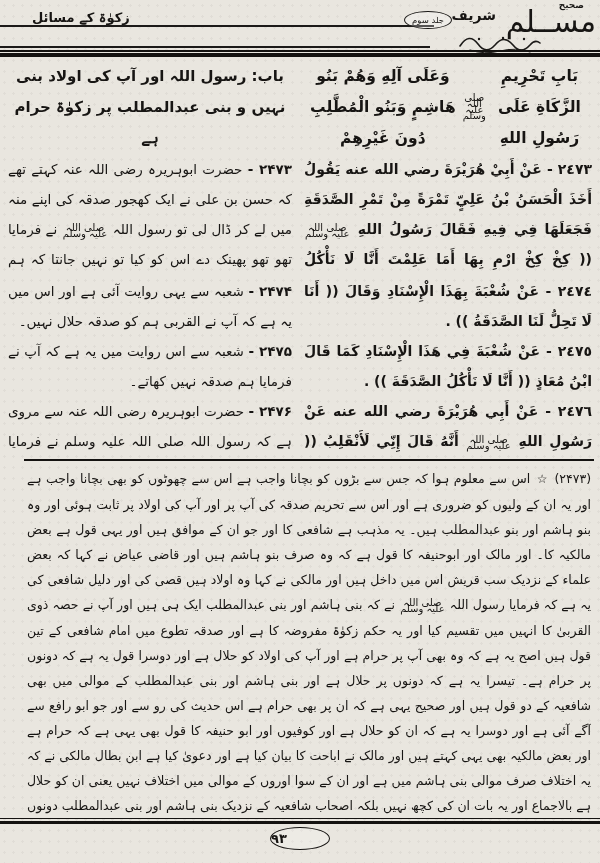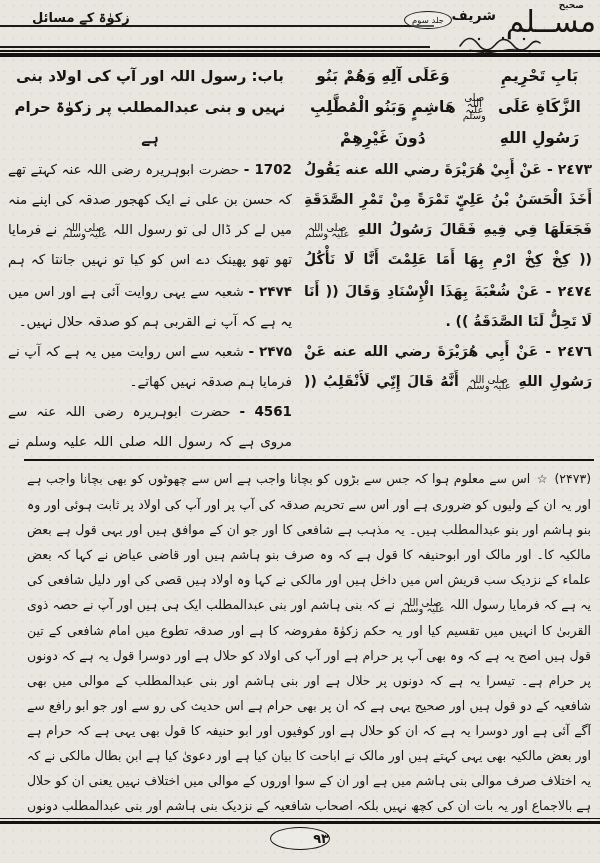--- a/index.html
+++ b/index.html
@@ -41,21 +41,21 @@
   .fn-divider{position:absolute;top:459px;right:6px;width:570px;height:1.8px;background:#141210;}
   .footnotes{position:absolute;top:466px;right:9px;left:3px;height:350px;overflow:hidden;
     font-size:12.5px;line-height:25.1px;text-align:justify;margin-left:24px;}
   .footnotes p{margin:0;}
   .fn-ref{white-space:nowrap;}
   .fn-star{font-size:12px;padding:0 2px;}
   
   .footer-bar{position:absolute;top:818px;left:0;width:600px;height:2px;border-top:1.5px solid #141210;border-bottom:3px solid #141210;}
   .page-oval{position:absolute;top:827px;left:50%;transform:translateX(-50%);
     width:58px;height:21px;border:1.6px solid #141210;border-radius:50%;
-    display:flex;align-items:center;justify-content:flex-start;font-size:13px;font-weight:bold;background:rgba(255,255,255,0.2);}
+    display:flex;align-items:center;justify-content:flex-end;font-size:13px;font-weight:bold;background:rgba(255,255,255,0.2);}
 </style>
 </head>
 <body>
 
 <div class="page">
 
   <div>
     <div class="rule-top"></div>
     <div class="section-label">زکوٰۃ کے مسائل</div>
     <div class="rule-bottom"></div>
@@ -75,29 +75,30 @@
     </div>
     <div class="thick-bar"></div>
   </div>
 
   <div class="main">
 
     <section class="col col-arabic">
       <h2 class="chapter-heading rich">بَابِ تَحْرِيمِ الزَّكَاةِ عَلَى رَسُولِ اللهِ <span class="saw">صلی اللہ<br>علیہ وسلم</span> وَعَلَى آلِهِ وَهُمْ بَنُو هَاشِمٍ وَبَنُو الْمُطَّلِبِ دُونَ غَيْرِهِمْ</h2>
       <p class="hadith hp1"><span class="num">٢٤٧٣ -</span> <span class="rich">عَنْ أَبِيْ هُرَيْرَةَ رضي الله عنه يَقُولُ أَخَذَ الْحَسَنُ بْنُ عَلِيٍّ تَمْرَةً مِنْ تَمْرِ الصَّدَقَةِ فَجَعَلَهَا فِي فِيهِ فَقَالَ رَسُولُ اللهِ <span class="saw">صلی اللہ<br>علیہ وسلم</span> ((&nbsp;<b>كِخْ كِخْ ارْمِ بِهَا أَمَا عَلِمْتَ أَنَّا لَا نَأْكُلُ الصَّدَقَةَ</b>&nbsp;)) .</span></p>
       <p class="hadith hp2"><span class="num">٢٤٧٤ -</span> <span class="rich">عَنْ شُعْبَةَ بِهَذَا الْإِسْنَادِ وَقَالَ ((&nbsp;<b>أَنَا لَا تَحِلُّ لَنَا الصَّدَقَةُ</b>&nbsp;)) .</span></p>
+      <p class="hadith hp3"><span class="num">٢٤٧٥ -</span> <span class="rich">عَنْ شُعْبَةَ فِي هَذَا الْإِسْنَادِ كَمَا قَالَ ابْنُ مُعَاذٍ ((&nbsp;<b>أَنَّا لَا نَأْكُلُ الصَّدَقَةَ</b>&nbsp;)) .</span></p>
       <p class="hadith hp4"><span class="num">٢٤٧٦ -</span> <span class="rich">عَنْ أَبِي هُرَيْرَةَ رضي الله عنه عَنْ رَسُولِ اللهِ <span class="saw">صلی اللہ<br>علیہ وسلم</span> أَنَّهُ قَالَ إِنِّي لَأَنْقَلِبُ (( إِلَى أَهْلِي</span></p>
     </section>
 
     <section class="col col-urdu">
       <h2 class="chapter-heading">باب: رسول اللہ اور آپ کی اولاد بنی نہیں و بنی عبدالمطلب پر زکوٰۃ حرام ہے</h2>
-      <p class="hadith hp1"><span class="num">1702 -</span> <span class="rich">حضرت ابوہریرہ رضی اللہ عنہ کہتے تھے کہ حسن بن علی نے ایک کھجور صدقہ کی اپنے منہ میں لے کر ڈال لی تو رسول اللہ <span class="saw">صلی اللہ<br>علیہ وسلم</span> نے فرمایا تھو تھو پھینک دے اس کو کیا تو نہیں جانتا کہ ہم لوگ صدقہ نہیں کھاتے۔</span></p>
+      <p class="hadith hp1"><span class="num">۲۴۷۳ -</span> <span class="rich">حضرت ابوہریرہ رضی اللہ عنہ کہتے تھے کہ حسن بن علی نے ایک کھجور صدقہ کی اپنے منہ میں لے کر ڈال لی تو رسول اللہ <span class="saw">صلی اللہ<br>علیہ وسلم</span> نے فرمایا تھو تھو پھینک دے اس کو کیا تو نہیں جانتا کہ ہم لوگ صدقہ نہیں کھاتے۔</span></p>
       <p class="hadith hp2"><span class="num">۲۴۷۴ -</span> <span class="rich">شعبہ سے یہی روایت آئی ہے اور اس میں یہ ہے کہ آپ نے القربی ہم کو صدقہ حلال نہیں۔</span></p>
       <p class="hadith hp3"><span class="num">۲۴۷۵ -</span> <span class="rich">شعبہ سے اس روایت میں یہ ہے کہ آپ نے فرمایا ہم صدقہ نہیں کھاتے۔</span></p>
-      <p class="hadith hp4"><span class="num">4561 -</span> <span class="rich">حضرت ابوہریرہ رضی اللہ عنہ سے مروی ہے کہ رسول اللہ صلی اللہ علیہ وسلم نے فرمایا میں اپنے گھر جاتا ہوں اور</span></p>
+      <p class="hadith hp4"><span class="num">۲۴۷۶ -</span> <span class="rich">حضرت ابوہریرہ رضی اللہ عنہ سے مروی ہے کہ رسول اللہ صلی اللہ علیہ وسلم نے فرمایا میں اپنے گھر جاتا ہوں اور</span></p>
     </section>
 
   </div>
 
   <div class="fn-divider"></div>
   <section class="footnotes">
     <p><span class="fn-ref">(۲۴۷۳)</span> <span class="fn-star">☆</span> <span class="rich">اس سے معلوم ہوا کہ جس سے بڑوں کو بچانا واجب ہے اس سے چھوٹوں کو بھی بچانا واجب ہے اور یہ ان کے ولیوں کو ضروری ہے اور اس سے تحریم صدقہ کی آپ پر اور آپ کی اولاد پر ثابت ہوئی اور وہ بنو ہاشم اور بنو عبدالمطلب ہیں۔ یہ مذہب ہے شافعی کا اور جو ان کے موافق ہیں اور یہی قول ہے بعض مالکیہ کا۔ اور مالک اور ابوحنیفہ کا قول ہے کہ وہ صرف بنو ہاشم ہیں اور قاضی عیاض نے کہا کہ بعض علماء کے نزدیک سب قریش اس میں داخل ہیں اور مالکی نے کہا وہ اولاد ہیں قصی کی اور دلیل شافعی کی یہ ہے کہ فرمایا رسول اللہ <span class="saw">صلی اللہ<br>علیہ وسلم</span> نے کہ بنی ہاشم اور بنی عبدالمطلب ایک ہی ہیں اور آپ نے حصہ ذوی القربیٰ کا انہیں میں تقسیم کیا اور یہ حکم زکوٰۃ مفروضہ کا ہے اور صدقہ تطوع میں امام شافعی کے تین قول ہیں اصح یہ ہے کہ وہ بھی آپ پر حرام ہے اور آپ کی اولاد کو حلال ہے اور دوسرا قول یہ ہے کہ دونوں پر حرام ہے۔ تیسرا یہ ہے کہ دونوں پر حلال ہے اور بنی ہاشم اور بنی عبدالمطلب کے موالی میں بھی شافعیہ کے دو قول ہیں اور صحیح یہی ہے کہ ان پر بھی حرام ہے اس حدیث کی رو سے اور جو ابو رافع سے آگے آئی ہے اور دوسرا یہ ہے کہ ان کو حلال ہے اور کوفیوں اور ابو حنیفہ کا قول بھی یہی ہے کہ حرام ہے اور بعض مالکیہ بھی یہی کہتے ہیں اور مالک نے اباحت کا بیان کیا ہے اور دعویٰ کیا ہے ابن بطال مالکی نے کہ یہ اختلاف صرف موالی بنی ہاشم میں ہے اور ان کے سوا اوروں کے موالی میں اختلاف نہیں یعنی ان کو حلال ہے بالاجماع اور یہ بات ان کی کچھ نہیں بلکہ اصحاب شافعیہ کے نزدیک بنی ہاشم اور بنی عبدالمطلب دونوں کے موالی پر حرام ہے اور ان میں کسی کا فرق نہیں ہے۔ (نووی)</span></p>
 
   </section>
 

